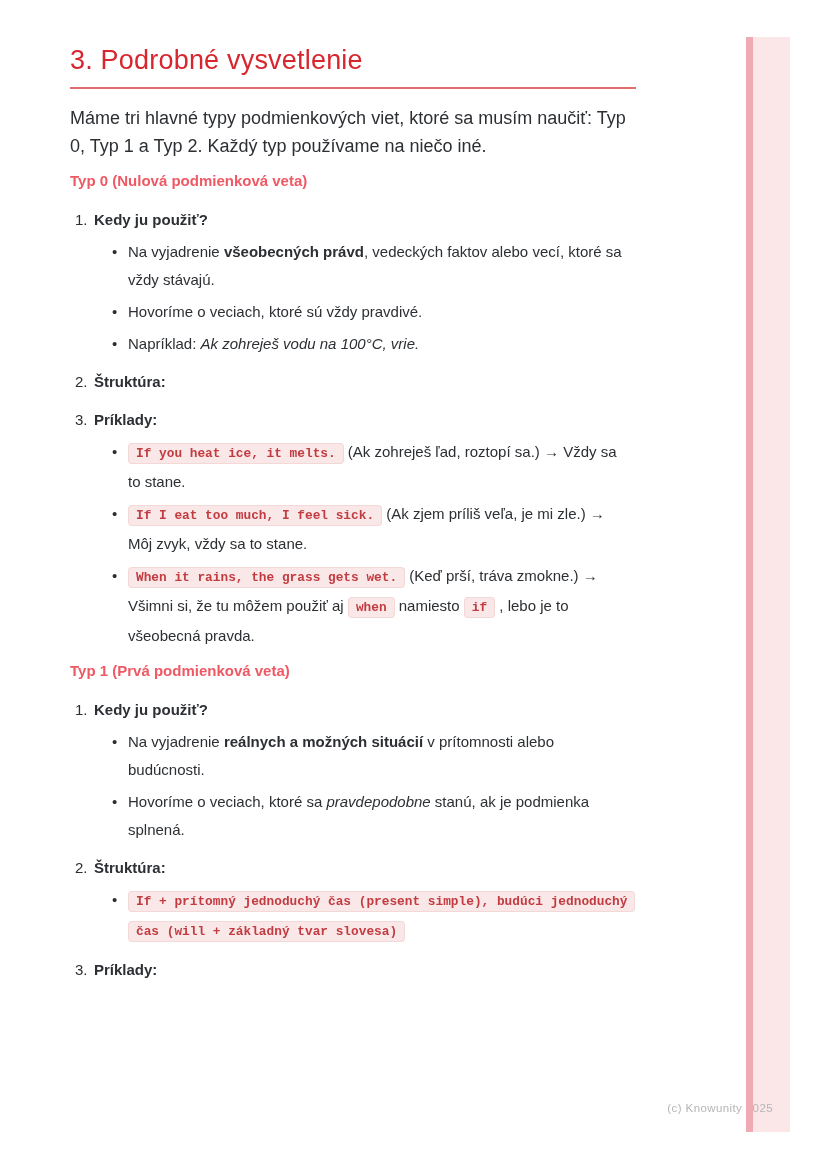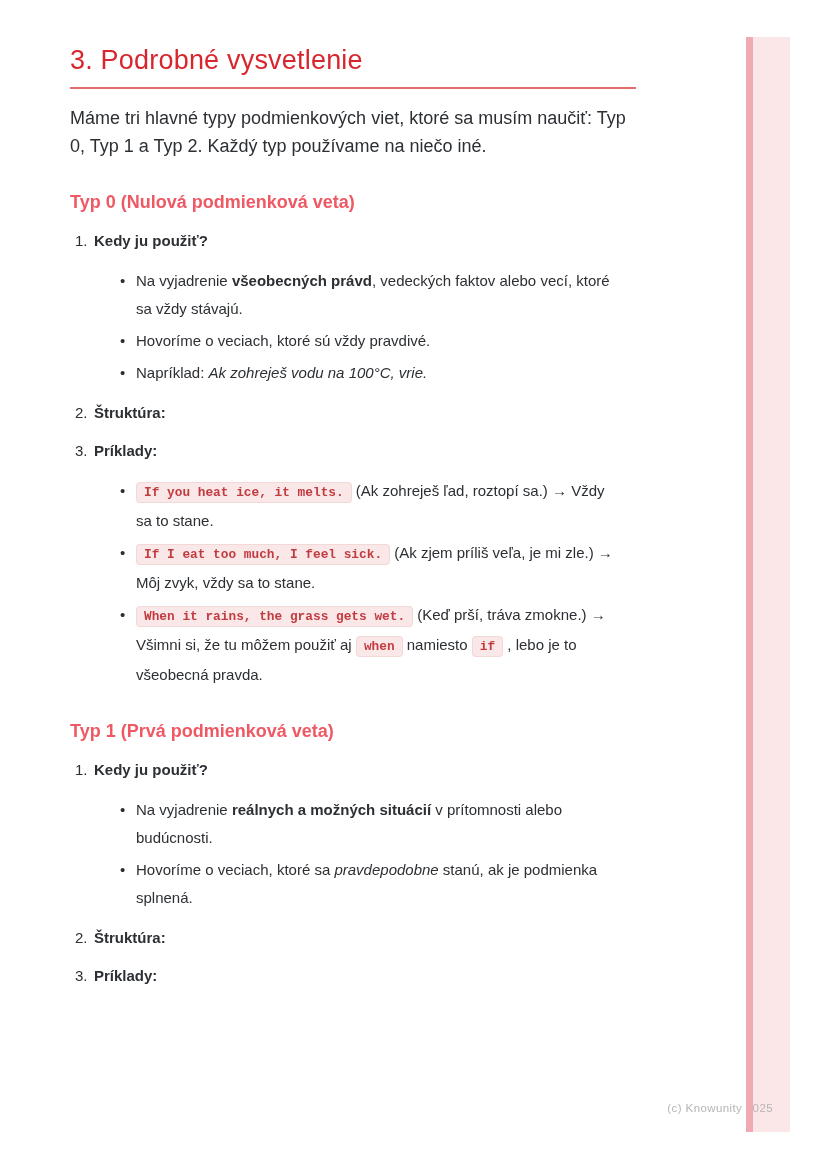--- a/index.html
+++ b/index.html
@@ -15,27 +15,27 @@
   .content {
     position:absolute; left:70px; top:44px; width:566px;
   }
   .doc-title {
     font-size:27px; line-height:32px; font-weight:400;
     color:#d8262f; letter-spacing:0.2px;
   }
   .title-rule { margin-top:11px; height:2px; background:#e36d6d; border:none; }
   .intro { margin-top:15px; font-size:18px; line-height:28px; }
   .section-heading {
-    margin-top:27px; font-size:18px; line-height:30px;
+    margin-top:6px; font-size:15px; line-height:30px;
     font-weight:700; color:#ef5964;
   }
   .num-item { display:flex; margin-top:10px; padding-left:5px; font-size:15px; line-height:28px; }
   .num-marker { flex:none; width:19px; }
   .num-label { font-weight:700; }
-  ul.bullets { list-style:none; padding-left:54px; margin:12px; }
+  ul.bullets { list-style:none; padding-left:54px; margin:4px; }
   ul.bullets > li {
     position:relative; margin-top:4px;
     font-size:15px; line-height:28px;
   }
   ul.bullets > li::before {
     content:"•";
     position:absolute; left:-16px; top:0;
     font-size:15px; color:#2c2f33;
   }
   li.code-line { line-height:26px; margin-top:6px; margin-bottom:4px; }
@@ -114,20 +114,23 @@
     </div>
     <ul class="bullets">
       <li><span>Na vyjadrenie </span><span class="b">reálnych a možných situácií</span><span> v prítomnosti alebo budúcnosti.</span></li>
       <li><span>Hovoríme o veciach, ktoré sa </span><span class="i">pravdepodobne</span><span> stanú, ak je podmienka splnená.</span></li>
     </ul>
 
     <div class="num-item">
       <span class="num-marker">2.</span>
       <span class="num-label">Štruktúra:</span>
     </div>
+    <ul class="bullets">
+      <li class="code-line"><span class="code">If + prítomný jednoduchý čas (present simple), budúci jednoduchý čas (will + základný tvar slovesa)</span></li>
+    </ul>
 
     <div class="num-item">
       <span class="num-marker">3.</span>
       <span class="num-label">Príklady:</span>
     </div>
 
   </div>
 </div>
 
 </body></html>

